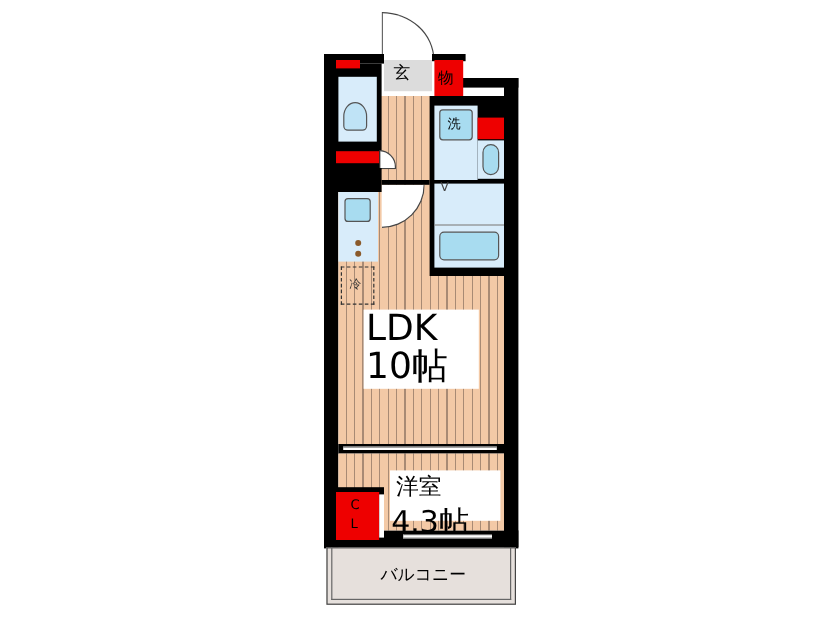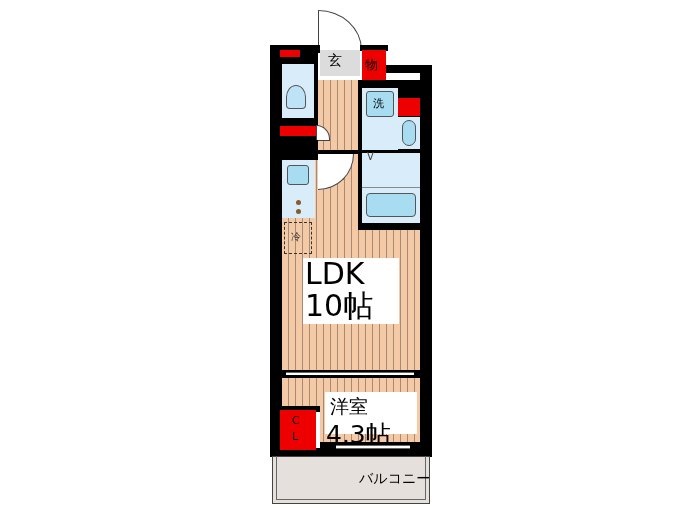--- a/index.html
+++ b/index.html
@@ -84,14 +84,14 @@
   <div class="abs wall" style="left:280px;top:406px;width:40px;height:48px;"></div>
   <div class="abs red" style="left:280px;top:410px;width:36px;height:40px;"></div>
   <div class="lbl" style="left:292px;top:414px;font-size:11px;">C</div>
   <div class="lbl" style="left:292px;top:430px;font-size:11px;">L</div>
   <div class="abs" style="left:316px;top:412px;width:4px;height:36px;background:#fff;"></div>
 
   <div class="abs" style="left:336px;top:445px;width:74px;height:4px;background:#fff;border-top:1px solid #666;border-bottom:1px solid #666;"></div>
 
   <div class="abs" style="left:272px;top:456px;width:158px;height:48px;border:1.5px solid #444;background:#e6e0dc;"></div>
   <div class="abs" style="left:276px;top:456px;width:150px;height:44px;border:1px solid #666;border-top:none;"></div>
-  <div class="lbl" style="left:317px;top:470px;font-size:14px;margin-left:42px;">バルコニー</div>
+  <div class="lbl" style="left:317px;top:470px;font-size:14px;">バルコニー</div>
 </div>
 
 </body></html>

